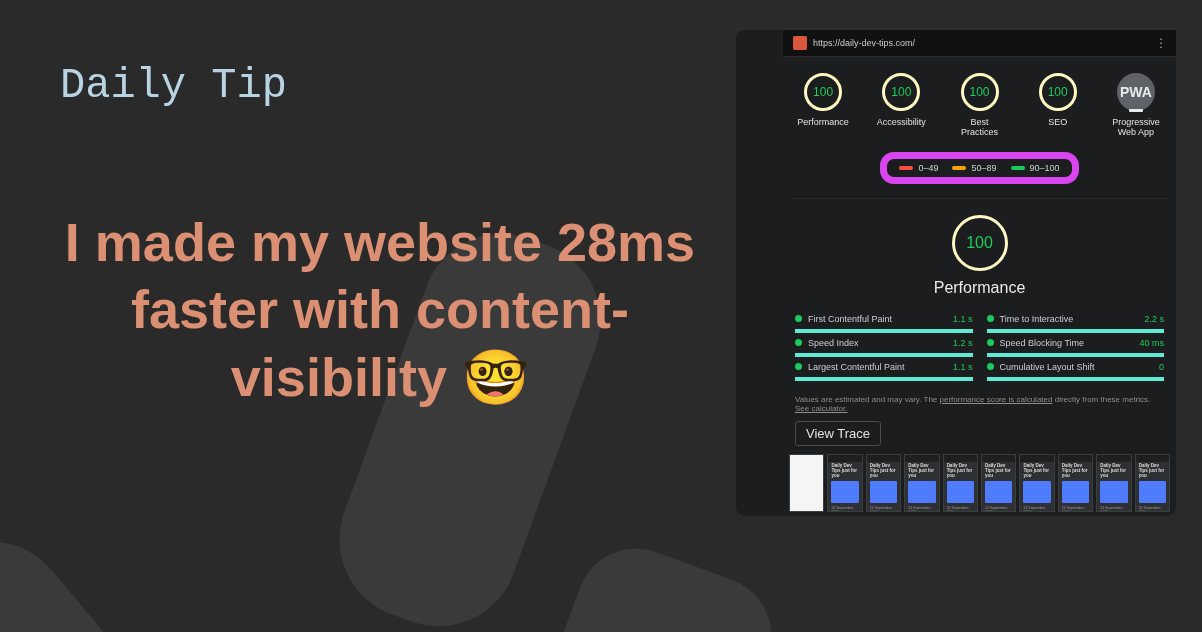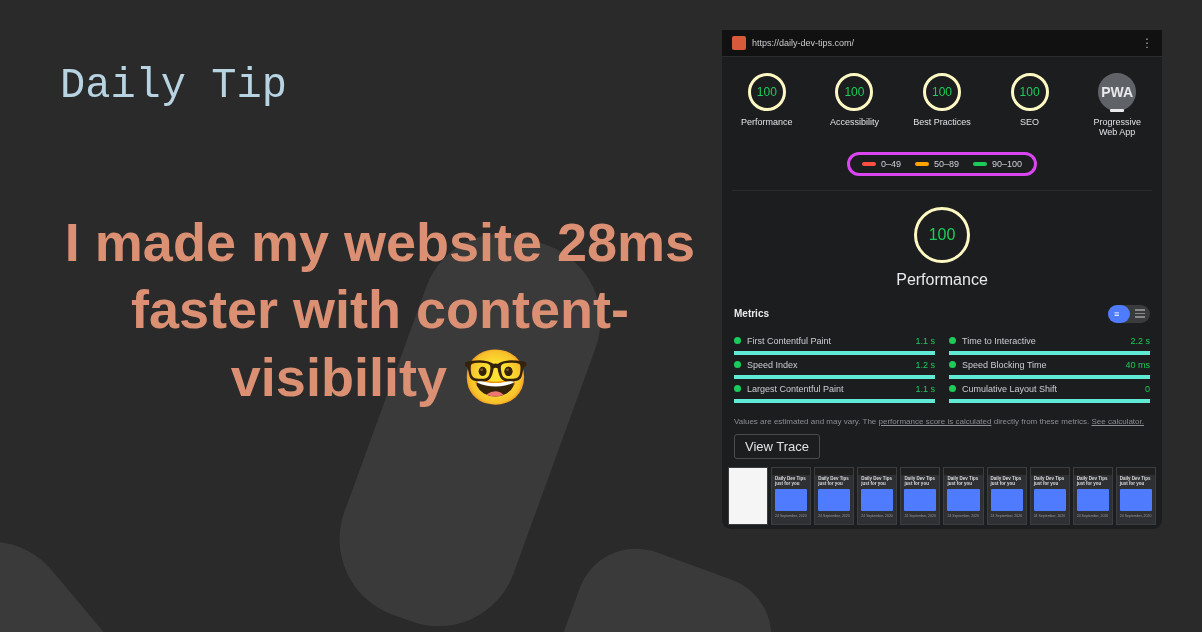--- a/index.html
+++ b/index.html
@@ -40,28 +40,29 @@
   margin-top: 96px;
   font-size: 54px;
   font-weight: 600;
   line-height: 1.25;
   color: #db8f73;
   text-align: center;
 }
 
 .panel {
   position: absolute;
-  right: 40px;
+  right: 26px;
   top: 30px;
   width: 440px;
   background: #1c1d1f;
   color: #cfd2d6;
   font-size: 10px;
   border-radius: 9px;
   padding-bottom: 4px;
+  padding-left: 47px;
 }
 .urlbar {
   display: flex;
   align-items: center;
   justify-content: space-between;
   padding: 6px 10px;
   background: #111;
   border-bottom: 1px solid #2b2c2e;
 }
 .urlbar-left { display: flex; align-items: center; gap: 6px; }
@@ -83,21 +84,21 @@
   color: #1ccc5a;
   display: flex; align-items: center; justify-content: center;
   font-size: 12px; font-weight: 500;
 }
 .ring.pwa { border-color: #5f6368; background: #5f6368; color: #e8eaed; font-size: 14px; font-weight: 600; position: relative; }
 .ring.pwa .dash { position: absolute; bottom: -4px; width: 14px; height: 3px; background: #e8eaed; border-radius: 1px; }
 .glabel { margin-top: 6px; font-size: 9px; text-align: center; color: #e0e2e5; line-height: 1.15; }
 
 .legend {
   display: flex; justify-content: center; gap: 14px;
-  border: 3px solid #d946ef; border-radius: 14px;
+  border: 7px solid #d946ef; border-radius: 14px;
   width: fit-content; margin: 8px auto 14px;
   padding: 4px 12px;
 }
 .legend span { display: flex; align-items: center; gap: 5px; font-size: 9px; }
 .pill { width: 14px; height: 4px; border-radius: 2px; display: inline-block; }
 .pill.r { background: #ff4e42; }
 .pill.y { background: #ffa400; }
 .pill.g { background: #1ccc5a; }
 
 .hr { height: 1px; background: #2b2c2e; margin: 0 10px; }
@@ -228,31 +229,20 @@
       </span>
   </div>
 
   <div class="hr"></div>
 
   <div class="bigperf">
     <div class="ring">100</div>
     <div class="perf-title">Performance</div>
   </div>
 
-  <div class="metrics-head">
-    <b>Metrics</b>
-    <div class="toggle">
-      <span class="eq">≡</span>
-      <span class="lines">
-          <i></i>
-          <i></i>
-          <i></i>
-        </span>
-    </div>
-  </div>
 
   <div class="metric-grid">
     <div class="metric">
       <span class="lab">
           <span class="dot"></span>
           <span>First Contentful Paint</span>
         </span>
       <span class="val g">1.1 s</span>
     </div>
     <div class="metric">

